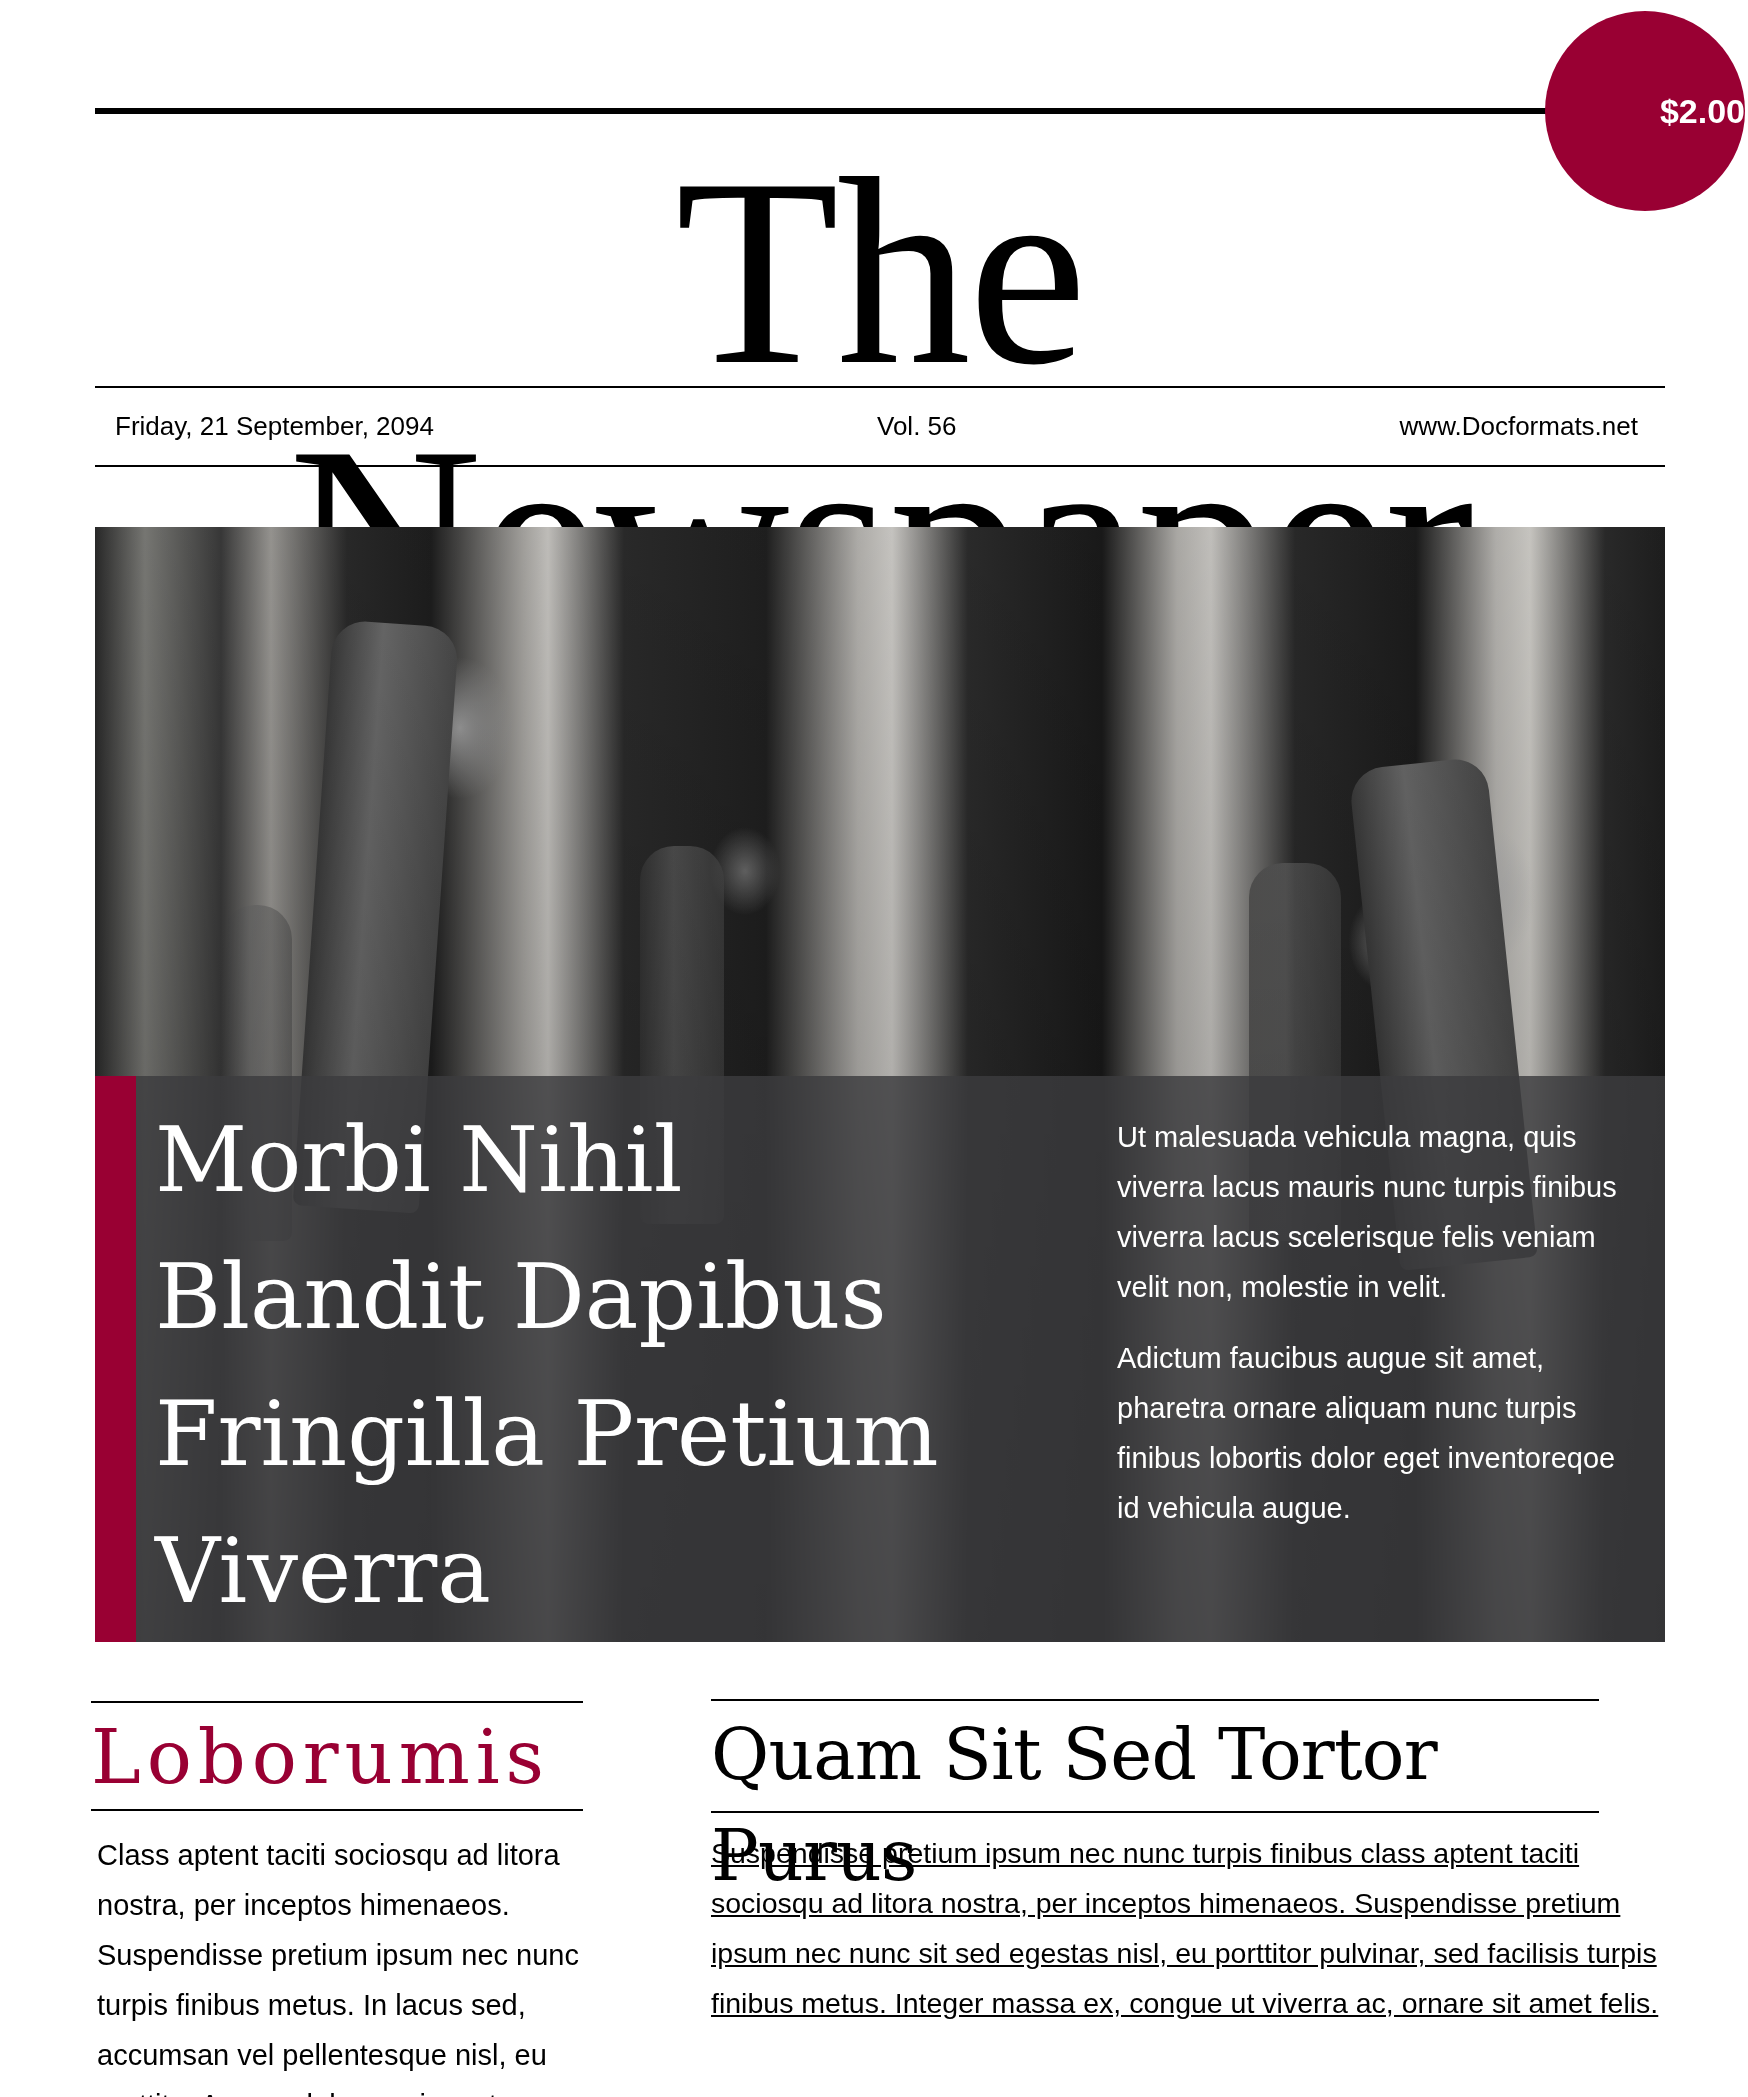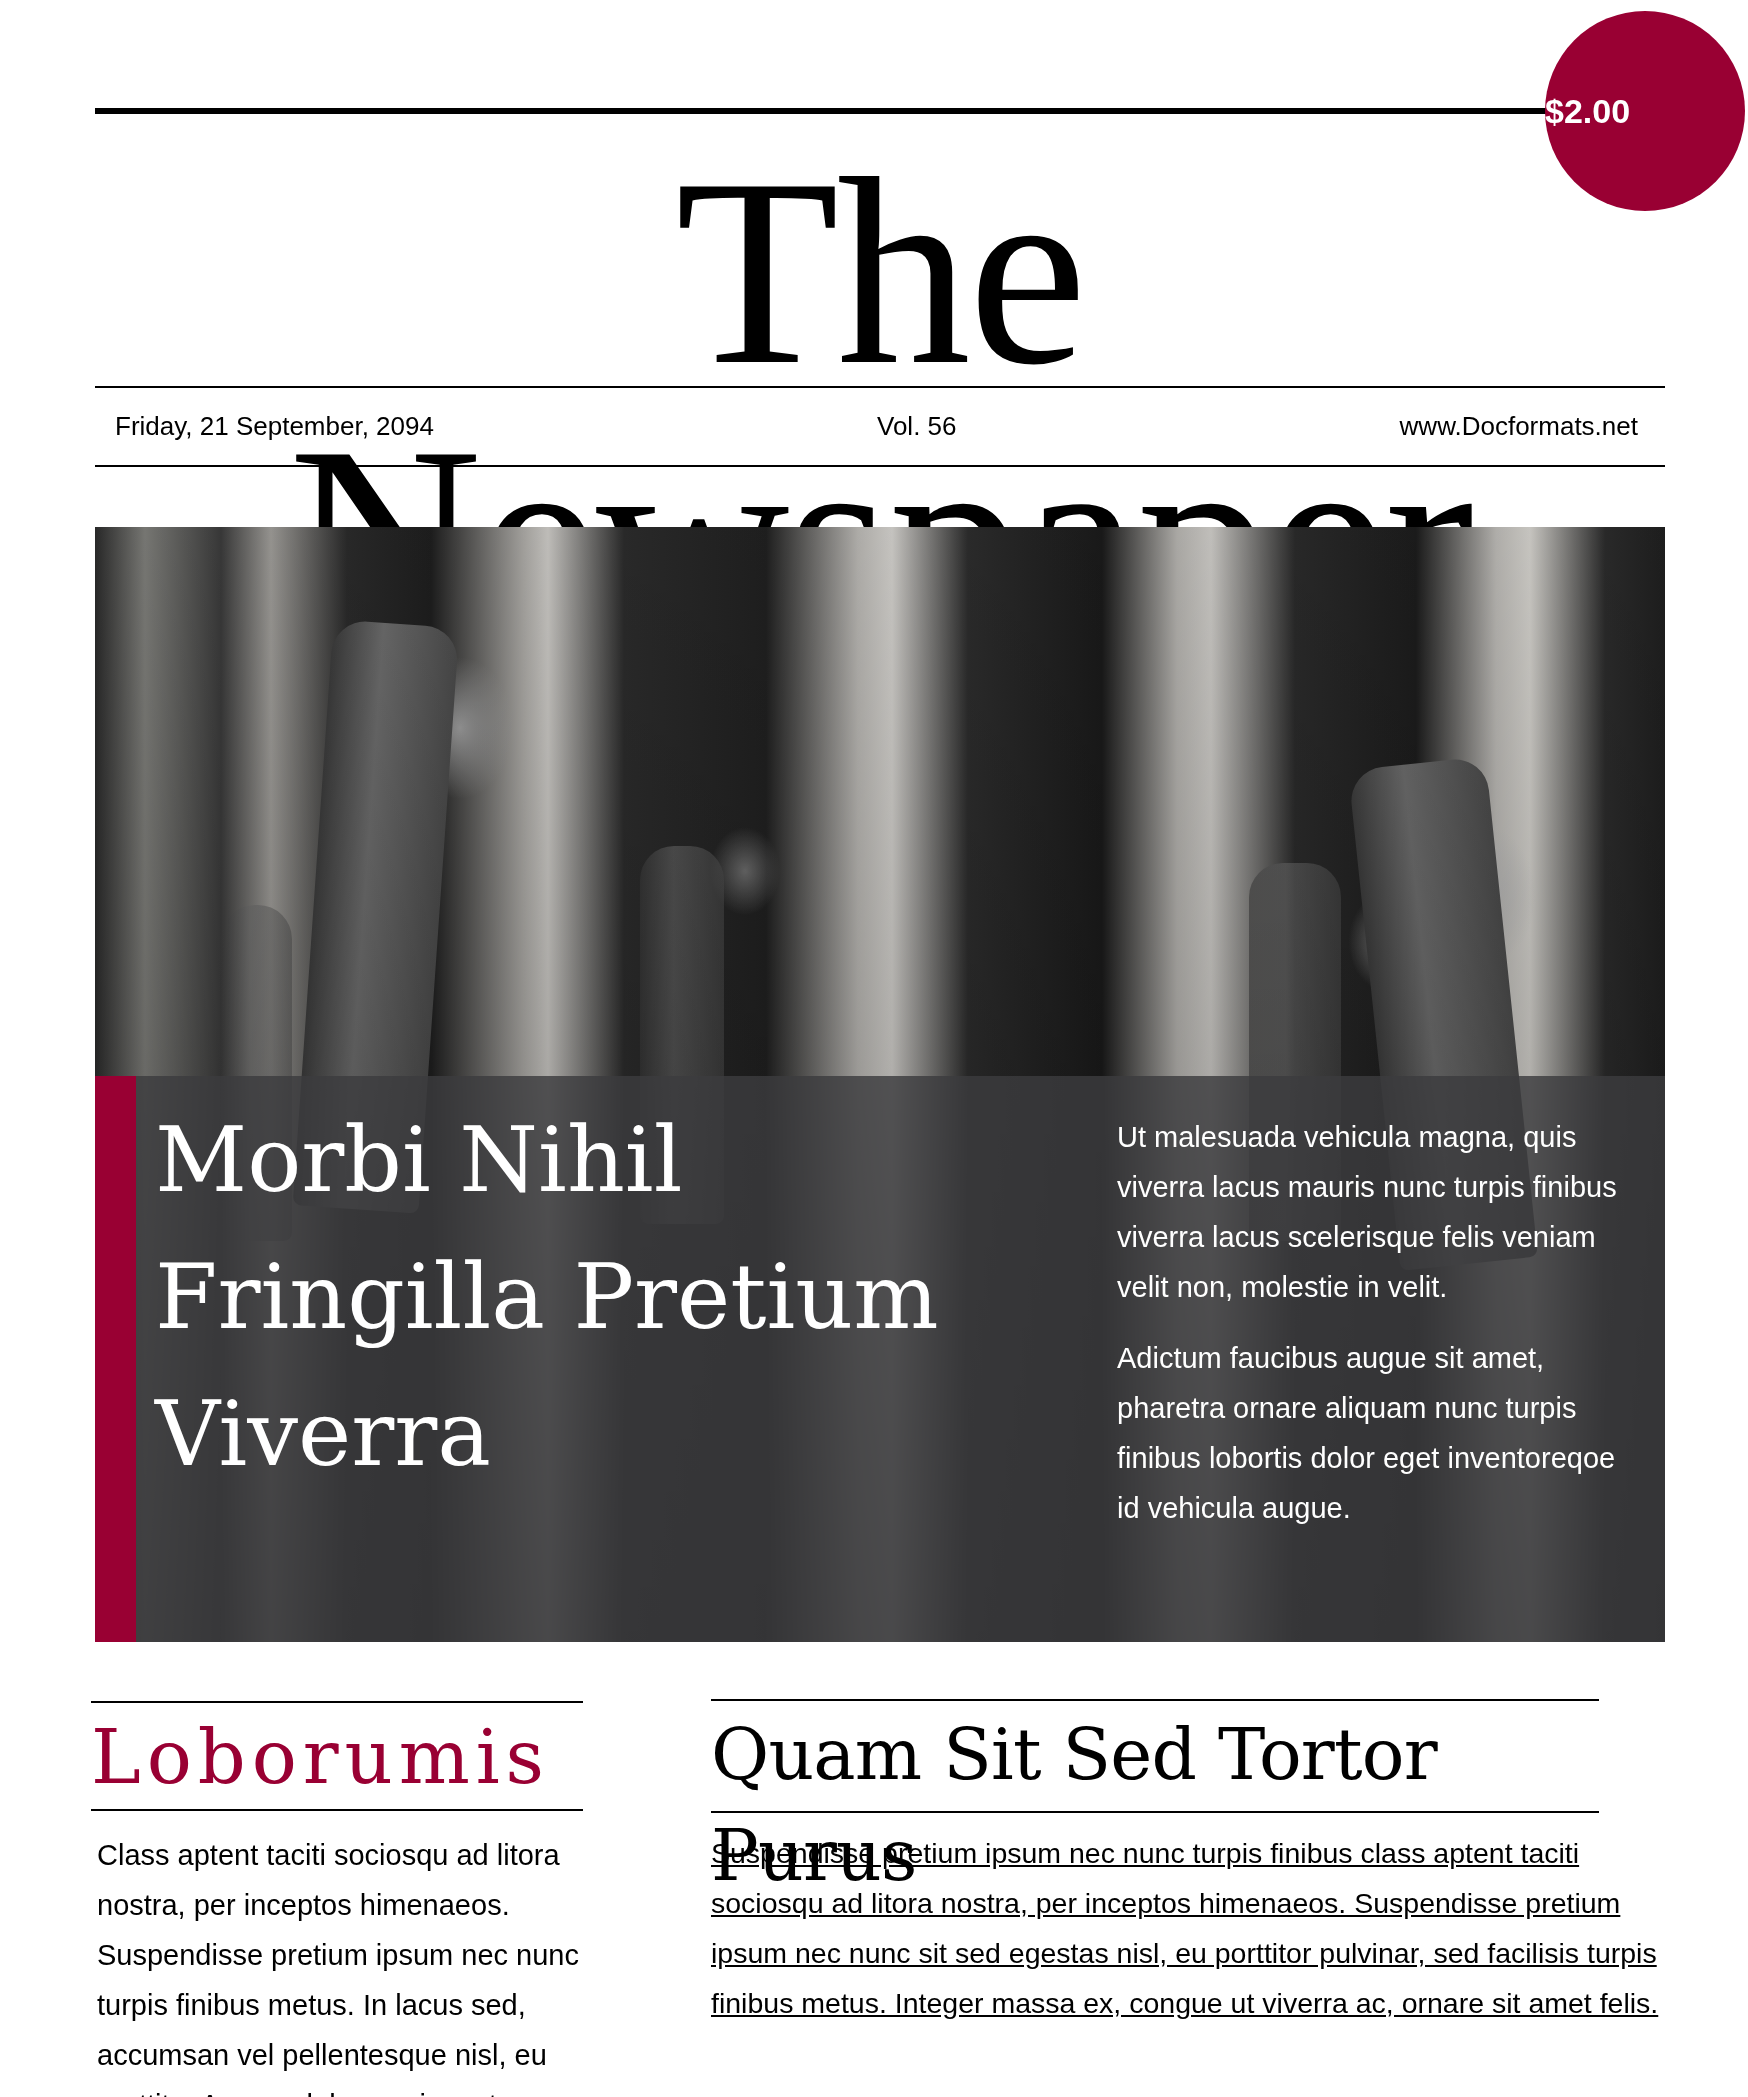--- a/index.html
+++ b/index.html
@@ -1,21 +1,21 @@
 <!DOCTYPE html>
 <html style="font-size:6.7px"><head>
 <meta charset="utf-8">
 <style>
   html, body { margin:0; padding:0; background:#ffffff; }
   body { width:1748px; height:2472px; position:relative; overflow:hidden; font-family:"Liberation Sans", sans-serif; color:#000; }
   .abs { position:absolute; }
   .rule { position:absolute; background:#000; }
 
   
-  #price-badge { left:1545px; top:11.3px; width:200px; height:200px; border-radius:50%; display:flex; align-items:center; justify-content:flex-start; }
+  #price-badge { left:1545px; top:11.3px; width:200px; height:200px; border-radius:50%; display:flex; align-items:center; justify-content:flex-end; }
   #price-badge span { color:#fff; font-weight:bold; font-size:34px; font-family:"Liberation Sans", sans-serif; }
   #masthead-title { left:95px; top:138px; width:1570px; text-align:center; font-family:"Liberation Serif", serif; font-size:268px; line-height:268px; letter-spacing:-2.5px; }
   #info-row { left:115px; top:411px; width:1523px; height:38px; display:flex; justify-content:space-between; align-items:flex-start; font-size:26px; }
 
   
   #hero-photo { left:95px; top:527px; width:1570px; height:1115px; overflow:hidden;
     background:
       radial-gradient(ellipse 76px 101px at 365px 201px, #9a9a9a 0%, rgba(150,150,150,0.0) 70%),
       radial-gradient(ellipse 80px 105px at 1384px 369px, #b0b0b0 0%, rgba(160,160,160,0.0) 70%),
       radial-gradient(ellipse 55px 71px at 1292px 415px, #7e7e7e 0%, rgba(120,120,120,0) 70%),
@@ -65,20 +65,21 @@
   <div class="arm" style="left:1279px; top:235px; width:138px; height:503px; transform:rotate(-6deg);"></div>
   <div class="arm" style="left:545px; top:319px; width:84px; height:378px; opacity:0.6;"></div>
   <div class="arm" style="left:1154px; top:336px; width:92px; height:378px; opacity:0.6;"></div>
   <div class="arm" style="left:126px; top:378px; width:71px; height:336px; opacity:0.5;"></div>
   <div class="shade"></div>
 </div>
 <div id="hero-overlay" class="abs"></div>
 <div id="hero-accent-bar" class="abs" style="background:#990033;"></div>
 <div id="hero-headline" class="abs">
   <div>Morbi Nihil</div>
+  <div>Blandit Dapibus</div>
   <div>Fringilla Pretium</div>
   <div>Viverra</div>
 </div>
 <div id="hero-deck" class="abs">
   <p>Ut malesuada vehicula magna, quis viverra lacus mauris nunc turpis finibus viverra lacus scelerisque felis veniam velit non, molestie in velit.</p>
   <p>Adictum faucibus augue sit amet, pharetra ornare aliquam nunc turpis finibus lobortis dolor eget inventoreqoe id vehicula augue.</p>
 </div>
 
 <div class="rule" style="left:91px; top:1701px; width:492px; height:2.1px;"></div>
 <div id="left-title" class="abs" style="color:#990033;">Loborumis</div>

